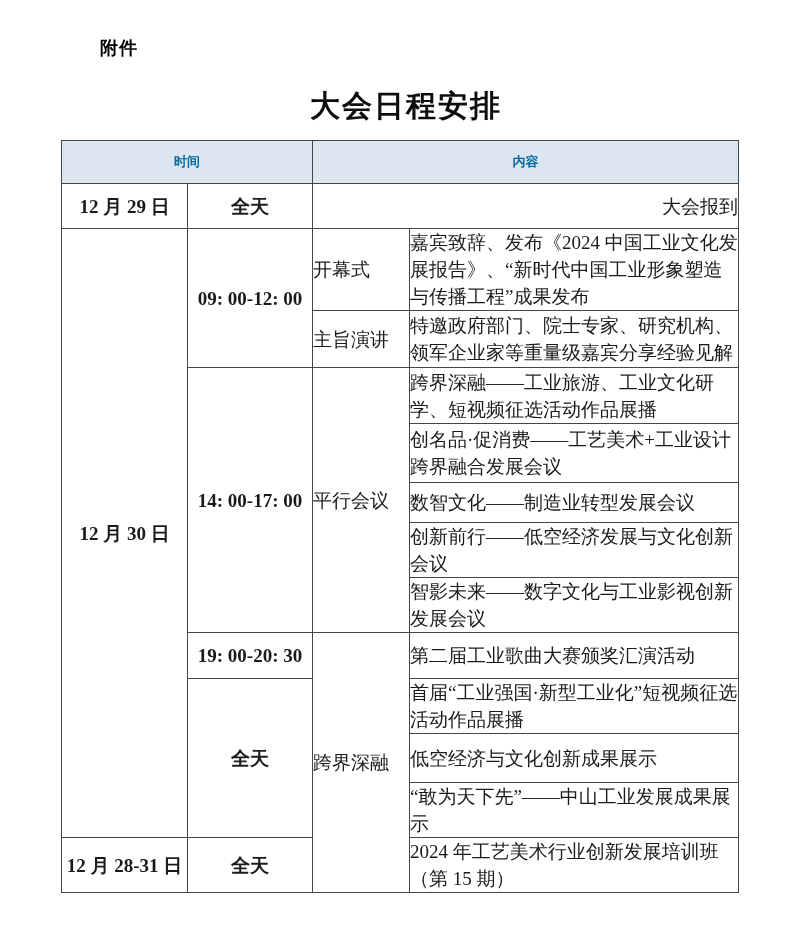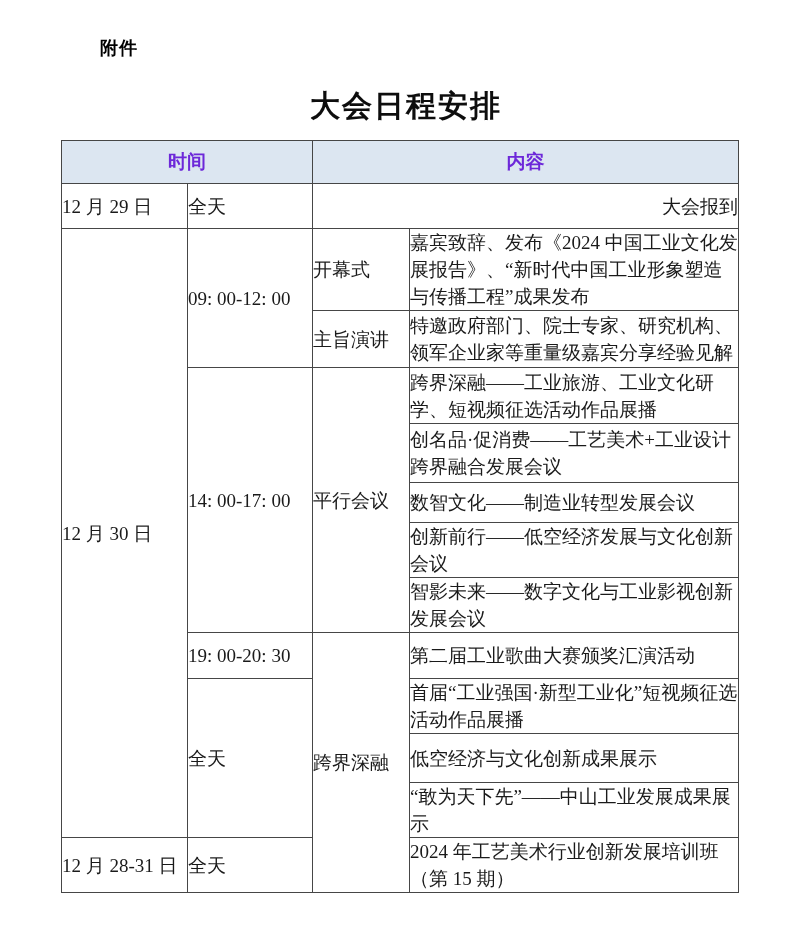--- a/index.html
+++ b/index.html
@@ -59,28 +59,29 @@
     vertical-align: middle;
     font-size: 19px;
     color: #1a1a1a;
     padding: 0;
     overflow: hidden;
   }
   table.schedule th {
     background: #dce6f1;
     font-family: "Liberation Sans", "DejaVu Sans", sans-serif;
     font-weight: 600;
-    font-size: 19px;
+    font-size: 13px;
     text-align: center;
-    color: #6d28d9;
+    color: #0369a1;
   }
   td.cell-date, td.cell-time {
-    text-align: left;
+    text-align: center;
     line-height: 25px;
     padding: 0 2px;
+    font-weight: bold;
   }
   td.cell-label {
     text-align: left;
     padding-left: 8px;
     padding-right: 2px;
     line-height: 25px;
   }
   td.cell-content {
     text-align: left;
     padding: 3px 10px;

